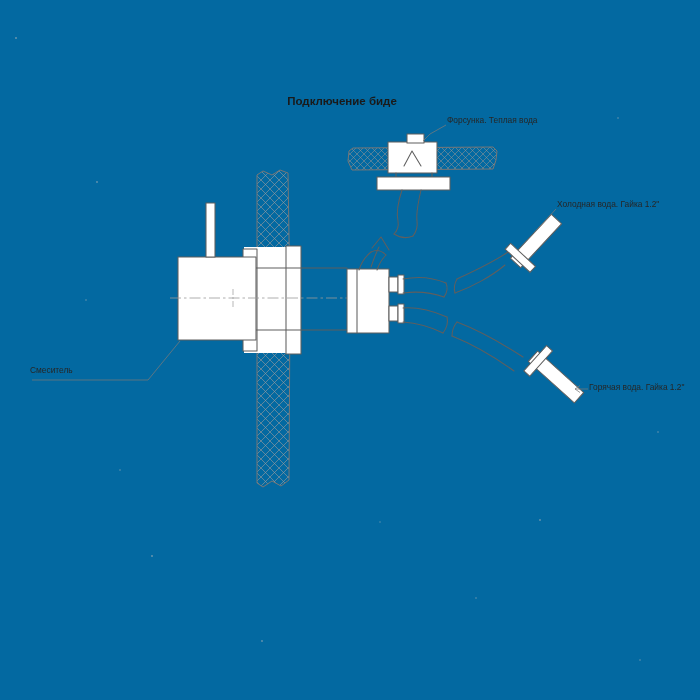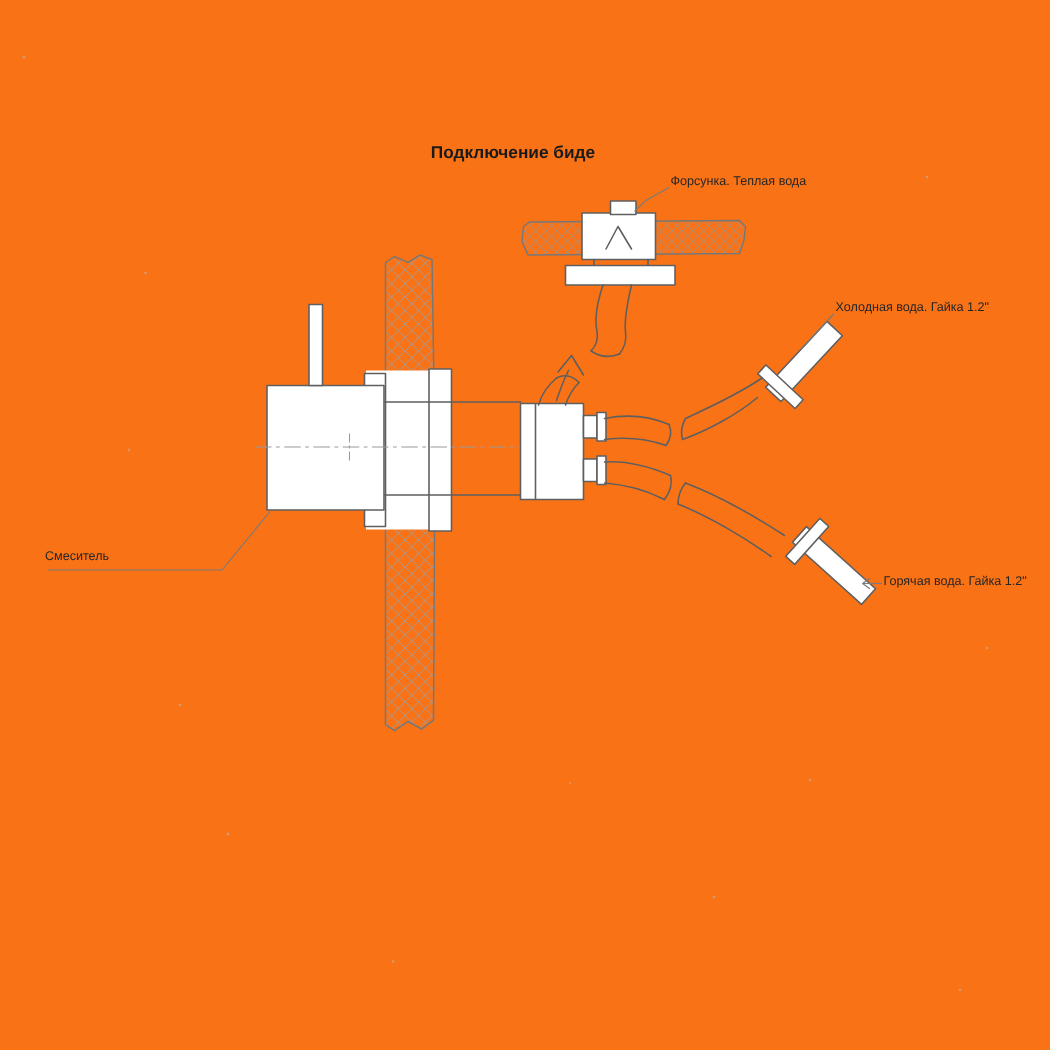--- a/index.html
+++ b/index.html
@@ -4,21 +4,21 @@
 <style>
   html, body {
     margin: 0;
     padding: 0;
     background: #ffffff;
   }
   .page {
     position: relative;
     width: 700px;
     height: 700px;
-    background: #f97316;
+    background: #0369a1;
     overflow: hidden;
     font-family: "Liberation Sans", sans-serif;
   }
   svg text {
     font-family: "Liberation Sans", sans-serif;
     fill: #222222;
   }
   .title-text {
     font-size: 11.5px;
     font-weight: bold;

